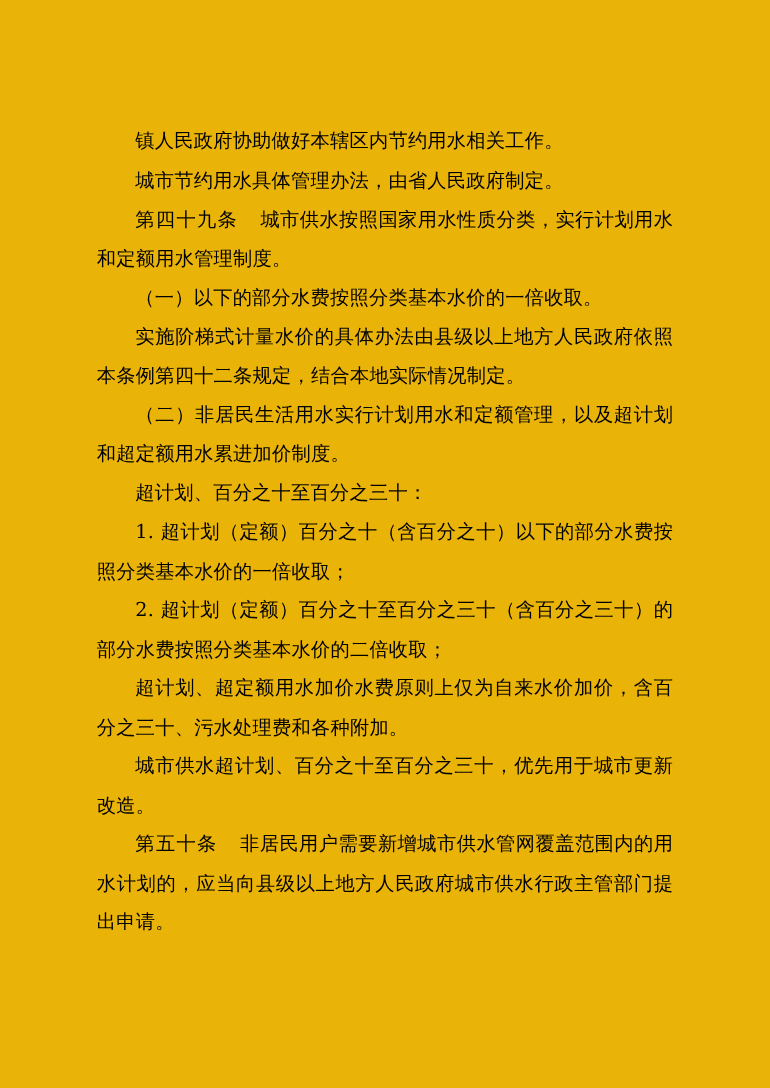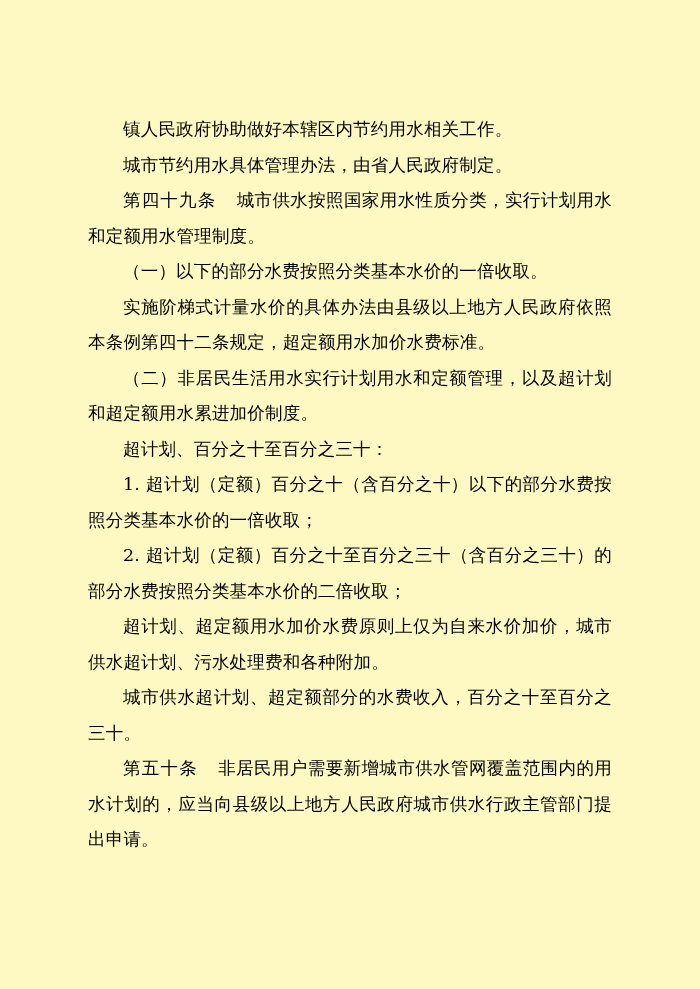--- a/index.html
+++ b/index.html
@@ -11,21 +11,21 @@
     width: 700px;
     height: 989px;
     font-family: "DejaVu Serif", "Liberation Serif", serif;
     color: #000000;
     overflow: hidden;
   }
   .page {
     position: relative;
     width: 700px;
     height: 989px;
-    background: #fef9c3;
+    background: #eab308;
     box-sizing: border-box;
     padding: 112px 88px 60px 88px;
   }
   .doc-body {
     font-size: 17.5px;
     line-height: 35.5px;
     text-align: justify;
     text-justify: inter-ideograph;
     letter-spacing: 0.2px;
   }
@@ -50,31 +50,31 @@
   <div class="doc-body">
 
     <p class="para">镇人民政府协助做好本辖区内节约用水相关工作。</p>
 
     <p class="para">城市节约用水具体管理办法，由省人民政府制定。</p>
 
     <p class="para"><span class="art-label">第四十九条</span><span class="art-gap"></span><span>城市供水按照国家用水性质分类，实行计划用水和定额用水管理制度。</span></p>
 
     <p class="para">（一）以下的部分水费按照分类基本水价的一倍收取。</p>
 
-    <p class="para">实施阶梯式计量水价的具体办法由县级以上地方人民政府依照本条例第四十二条规定，超定额用水加价水费标准。</p>
+    <p class="para">实施阶梯式计量水价的具体办法由县级以上地方人民政府依照本条例第四十二条规定，结合本地实际情况制定。</p>
 
     <p class="para">（二）非居民生活用水实行计划用水和定额管理，以及超计划和超定额用水累进加价制度。</p>
 
     <p class="para">超计划、百分之十至百分之三十：</p>
 
     <p class="para">1. 超计划（定额）百分之十（含百分之十）以下的部分水费按照分类基本水价的一倍收取；</p>
 
     <p class="para">2. 超计划（定额）百分之十至百分之三十（含百分之三十）的部分水费按照分类基本水价的二倍收取；</p>
 
 
-    <p class="para">超计划、超定额用水加价水费原则上仅为自来水价加价，城市供水超计划、污水处理费和各种附加。</p>
+    <p class="para">超计划、超定额用水加价水费原则上仅为自来水价加价，含百分之三十、污水处理费和各种附加。</p>
 
-    <p class="para">城市供水超计划、超定额部分的水费收入，百分之十至百分之三十。</p>
+    <p class="para">城市供水超计划、百分之十至百分之三十，优先用于城市更新改造。</p>
 
     <p class="para"><span class="art-label">第五十条</span><span class="art-gap"></span><span>非居民用户需要新增城市供水管网覆盖范围内的用水计划的，应当向县级以上地方人民政府城市供水行政主管部门提出申请。</span></p>
 
   </div>
 </div>
 
 </body></html>

